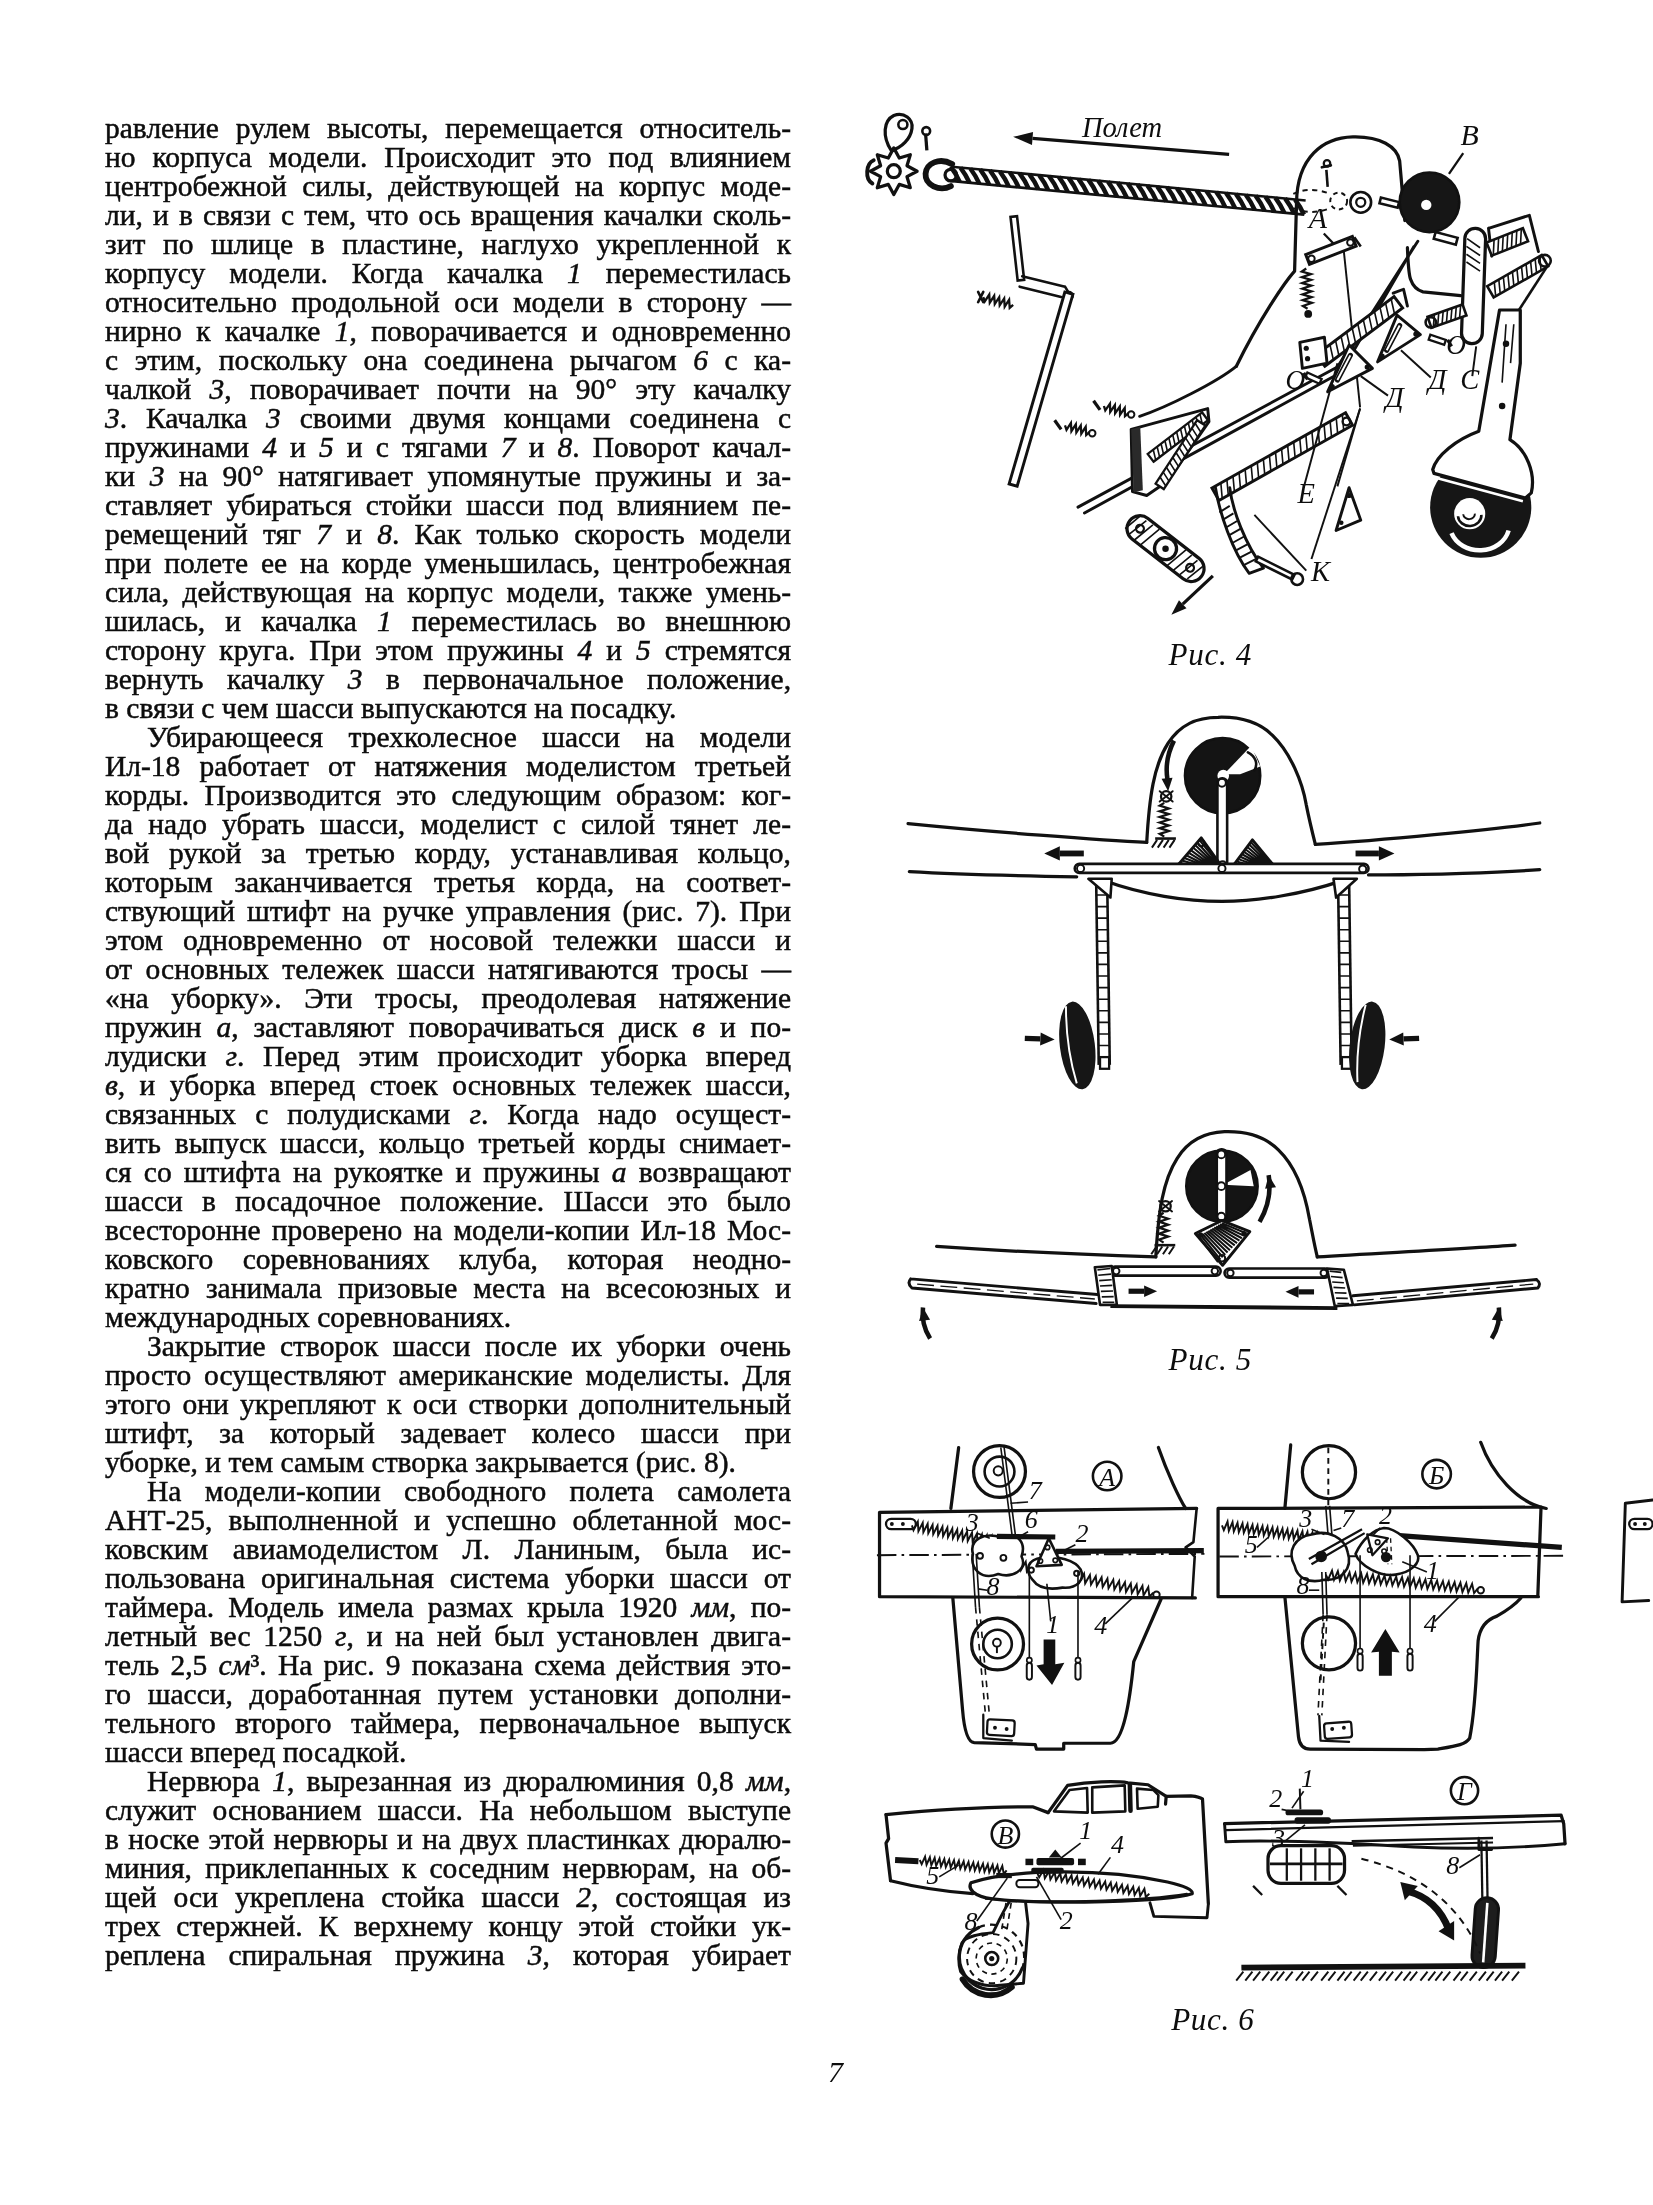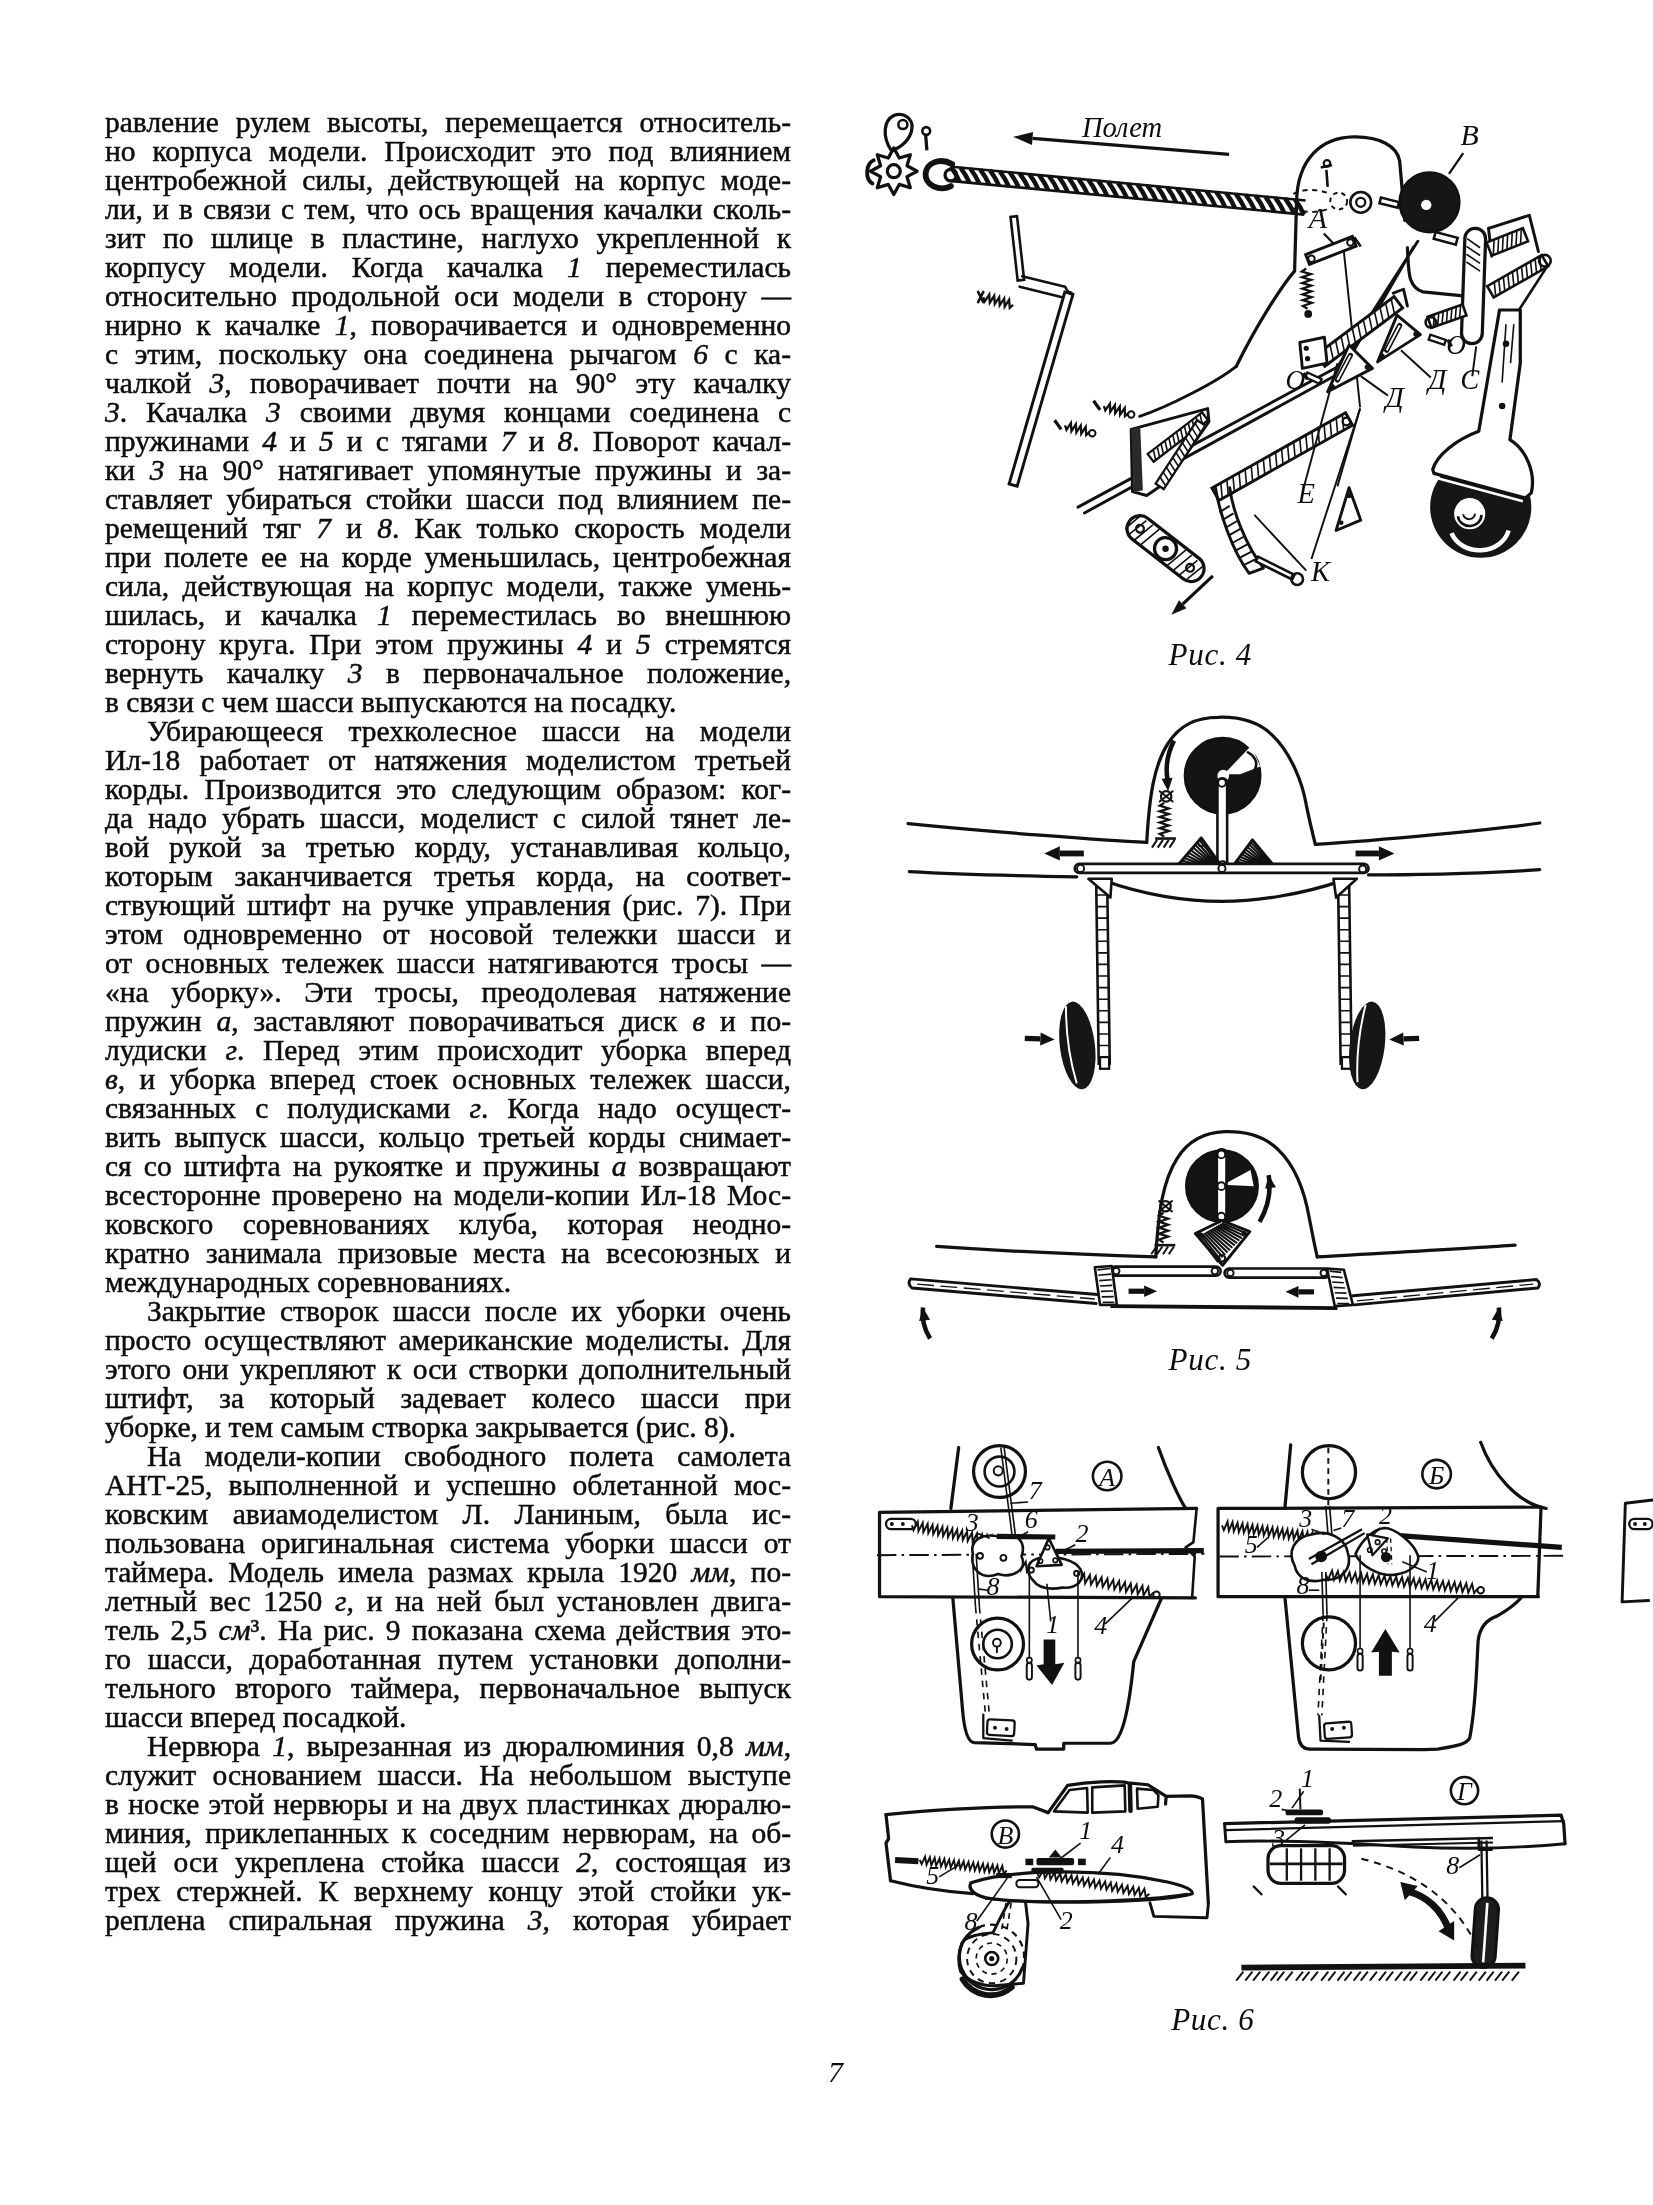--- a/index.html
+++ b/index.html
@@ -1,16 +1,16 @@
 <!DOCTYPE html>
 <html style="font-size:10.4px"><head><meta charset="utf-8">
 <style>
 html,body{margin:0;padding:0;background:#fff;}
 body{width:1654px;height:2205px;position:relative;font-family:"Liberation Serif",serif;color:#0d0d0d;}
-#txt{position:absolute;left:105px;top:108px;width:686px;font-size:29.5px;}
+#txt{position:absolute;left:105px;top:114px;width:686px;font-size:29.5px;}
 .tl{height:29px;line-height:29px;text-align:justify;text-align-last:justify;white-space:nowrap;letter-spacing:0px;-webkit-text-stroke:0.5px #0d0d0d;}
 .tl.e{text-align-last:left;}
 i{font-style:italic;}
 svg text{font-family:"Liberation Serif",serif;fill:#0d0d0d;}
 #pg{position:absolute;left:828px;top:2055px;font-size:30px;font-style:italic;}
 </style></head>
 <body>
 <div id="txt">
 <div class="tl">равление рулем высоты, перемещается относитель-</div>
 <div class="tl">но корпуса модели. Происходит это под влиянием</div>
@@ -42,20 +42,21 @@
 <div class="tl">ствующий штифт на ручке управления (рис. 7). При</div>
 <div class="tl">этом одновременно от носовой тележки шасси и</div>
 <div class="tl">от основных тележек шасси натягиваются тросы —</div>
 <div class="tl">«на уборку». Эти тросы, преодолевая натяжение</div>
 <div class="tl">пружин <i>а</i>, заставляют поворачиваться диск <i>в</i> и по-</div>
 <div class="tl">лудиски <i>г</i>. Перед этим происходит уборка вперед</div>
 <div class="tl"><i>в</i>, и уборка вперед стоек основных тележек шасси,</div>
 <div class="tl">связанных с полудисками <i>г</i>. Когда надо осущест-</div>
 <div class="tl">вить выпуск шасси, кольцо третьей корды снимает-</div>
 <div class="tl">ся со штифта на рукоятке и пружины <i>а</i> возвращают</div>
+<div class="tl">шасси в посадочное положение. Шасси это было</div>
 <div class="tl">всесторонне проверено на модели-копии Ил-18 Мос-</div>
 <div class="tl">ковского соревнованиях клуба, которая неодно-</div>
 <div class="tl">кратно занимала призовые места на всесоюзных и</div>
 <div class="tl e">международных соревнованиях.</div>
 <div class="tl" style="text-indent:42px">Закрытие створок шасси после их уборки очень</div>
 <div class="tl">просто осуществляют американские моделисты. Для</div>
 <div class="tl">этого они укрепляют к оси створки дополнительный</div>
 <div class="tl">штифт, за который задевает колесо шасси при</div>
 <div class="tl e">уборке, и тем самым створка закрывается (рис. 8).</div>
 <div class="tl" style="text-indent:42px">На модели-копии свободного полета самолета</div>

